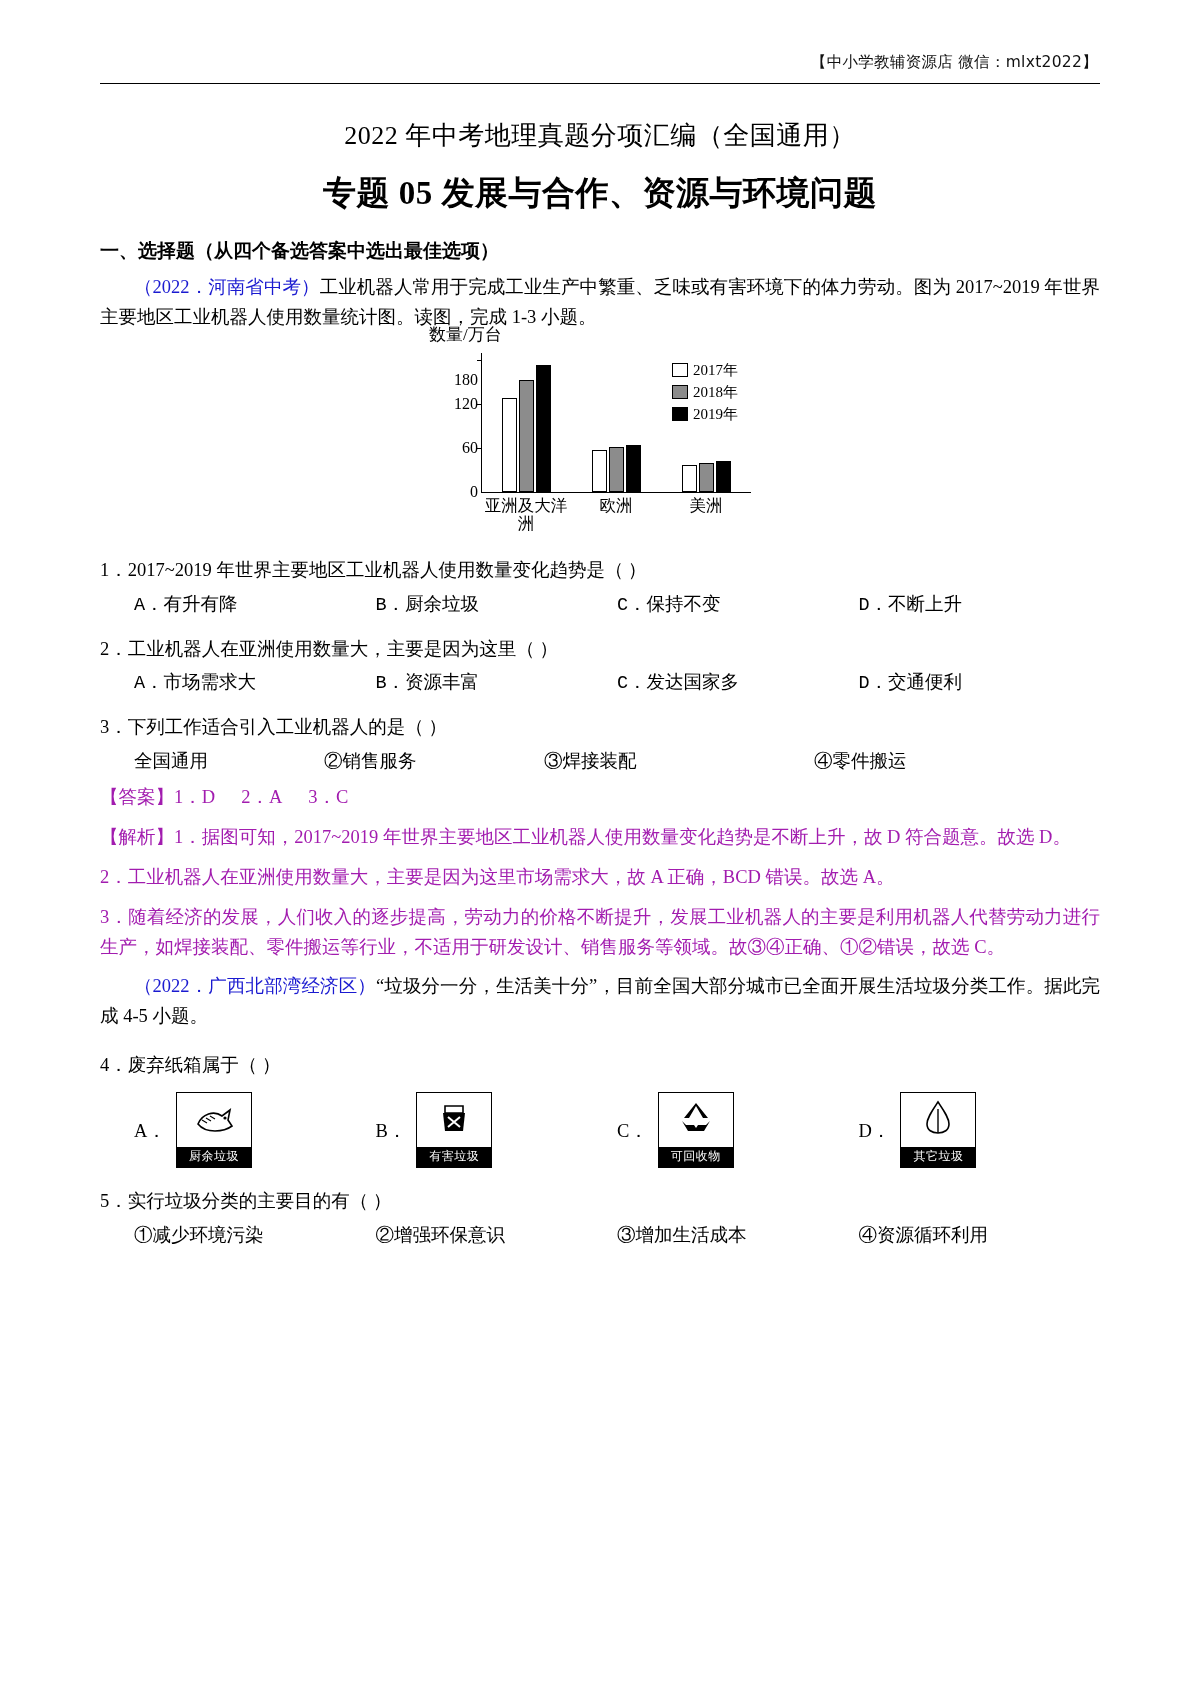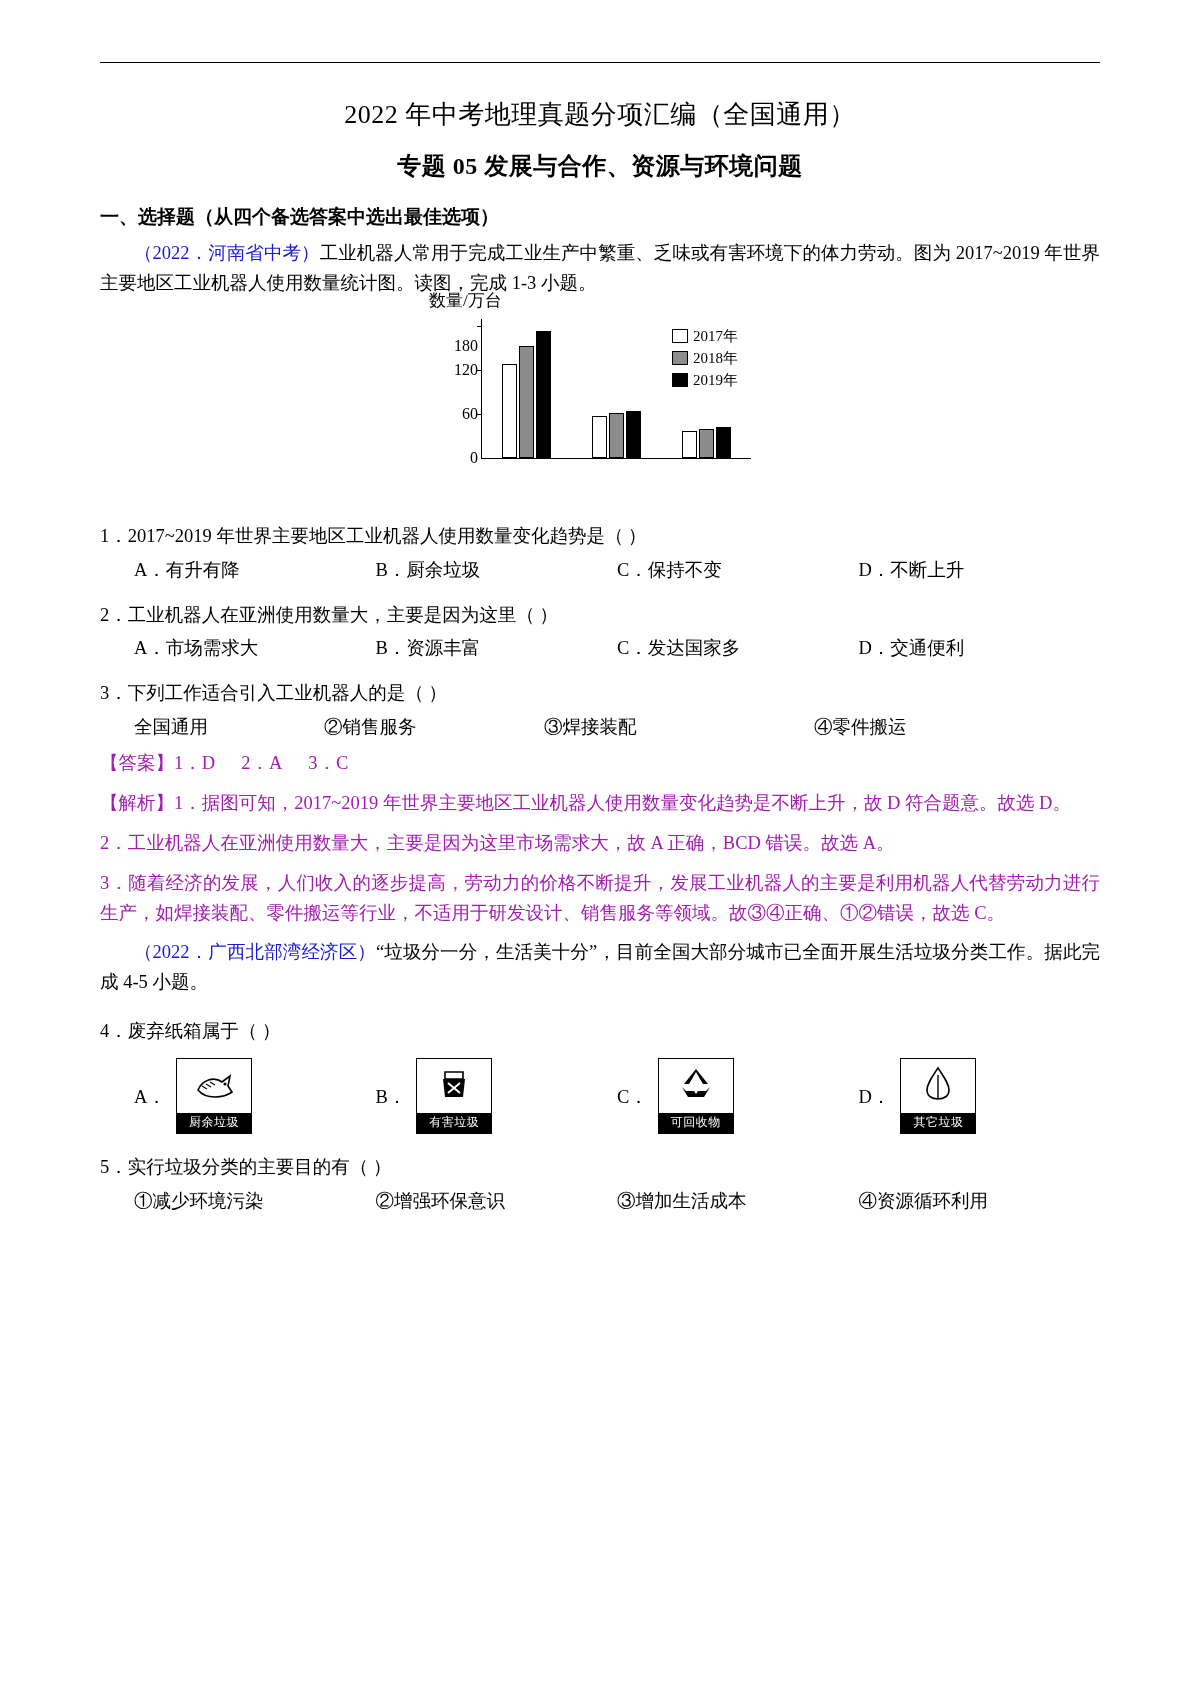--- a/index.html
+++ b/index.html
@@ -37,21 +37,21 @@
   }
   h1.doc-title {
     text-align: center;
     font-size: 26px;
     font-weight: normal;
     margin: 34px 0 0 0;
     letter-spacing: 0.5px;
   }
   h2.doc-subtitle {
     text-align: center;
-    font-size: 24px;
+    font-size: 33px;
     font-weight: bold;
     margin: 18px 0 0 0;
     letter-spacing: 0.5px;
   }
   .section-head {
     font-size: 19px;
     font-weight: bold;
     margin: 22px 0 0 0;
   }
   p {
@@ -73,20 +73,21 @@
   .q {
     margin-top: 19px;
     font-size: 18.5px;
     line-height: 1.6;
   }
   .opts {
     display: flex;
     margin-top: 5px;
     font-size: 18.5px;
     padding-left: 34px;
+    font-family: Liberation Mono, monospace;
   }
   .opts > span { display: inline-block; }
   .o4 > span { width: 25%; }
   .o4b > span:nth-child(1) { width: 190px; }
   .o4b > span:nth-child(2) { width: 220px; }
   .o4b > span:nth-child(3) { width: 270px; }
   .ans {
     color: #a21caf;
     margin-top: 10px;
     font-size: 18.5px;
@@ -224,20 +225,21 @@
     position: absolute;
     bottom: 0; left: 0;
     box-sizing: border-box;
   }
 </style>
 </head>
 <body>
 
 <div class="page">
 
+  <div class="watermark">【中小学教辅资源店 微信：mlxt2022】</div>
   <hr class="hrule">
 
   <h1 class="doc-title">2022 年中考地理真题分项汇编（全国通用）</h1>
   <h2 class="doc-subtitle">专题 05  发展与合作、资源与环境问题</h2>
 
   <div class="section-head">一、选择题（从四个备选答案中选出最佳选项）</div>
 
   <p class="para indent">
     <span class="src">（2022．河南省中考）</span><span>工业机器人常用于完成工业生产中繁重、乏味或有害环境下的体力劳动。图为 2017~2019 年世界主要地区工业机器人使用数量统计图。读图，完成 1-3 小题。</span>
   </p>
@@ -282,20 +284,25 @@
               <i class="b2018"></i>
               <span>2018年</span>
             </div>
           <div>
               <i class="b2019"></i>
               <span>2019年</span>
             </div>
         </div>
       </div>
 
+      <div class="xlabels">
+        <div>亚洲及大洋洲</div>
+        <div>欧洲</div>
+        <div>美洲</div>
+      </div>
     </div>
   </div>
 
   <p class="q">
     <span>1．</span><span>2017~2019 年世界主要地区工业机器人使用数量变化趋势是（     ）</span>
   </p>
   <div class="opts o4">
     <span>A．有升有降</span>
     <span>B．厨余垃圾</span>
     <span>C．保持不变</span>

